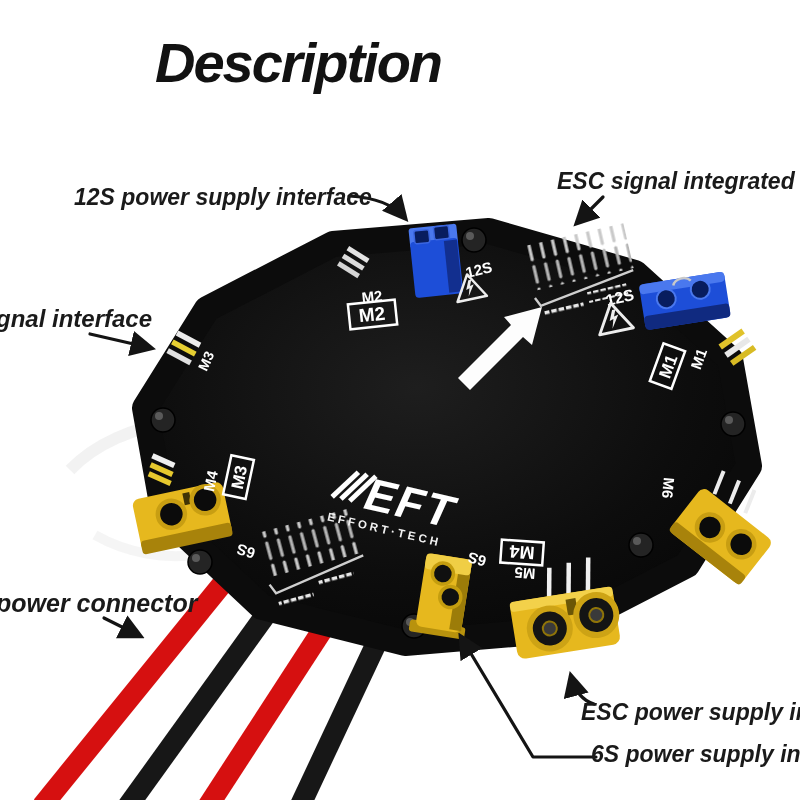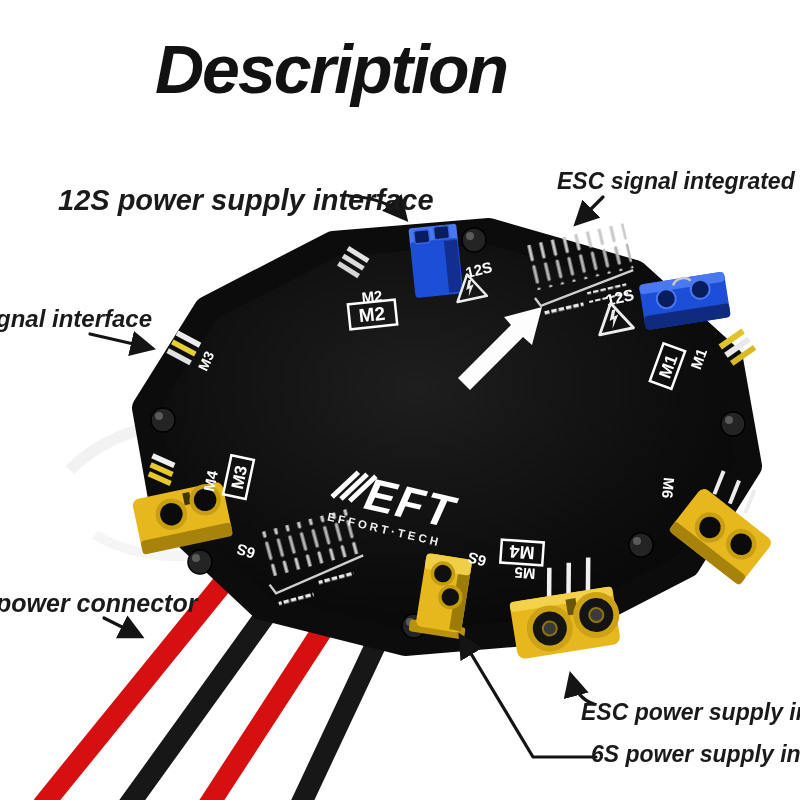--- a/index.html
+++ b/index.html
@@ -1,23 +1,23 @@
 <!DOCTYPE html>
 <html><head>
 <meta charset="utf-8">
 <style>
   html,body{margin:0;padding:0;}
   body{width:800px;height:800px;overflow:hidden;position:relative;background:#ffffff;
        font-family:"Liberation Sans", sans-serif;}
   .stage{position:absolute;inset:0;width:800px;height:800px;}
-  .title{position:absolute;left:155px;top:30px;font-size:68px;font-weight:700;
+  .title{position:absolute;left:155px;top:30px;font-size:56px;font-weight:700;
          font-style:italic;color:#121212;letter-spacing:-2px;white-space:nowrap;}
   .callout{position:absolute;font-style:italic;font-weight:600;color:#1a1a1a;
            white-space:nowrap;}
-  #co-power12s{left:58px;top:184px;font-size:29px;}
+  #co-power12s{left:74px;top:184px;font-size:23px;}
   #co-escsignal{left:557px;top:168px;font-size:23px;}
   #co-signal{left:-4px;top:305px;font-size:24px;}
   #co-powerconn{left:-4px;top:589px;font-size:25px;}
   #co-escpower{left:581px;top:699px;font-size:23px;}
   #co-power6s{left:591px;top:741px;font-size:23px;}
   svg{position:absolute;left:0;top:0;}
   svg text{font-family:"Liberation Sans", sans-serif;}
 </style>
 </head>
 <body>

